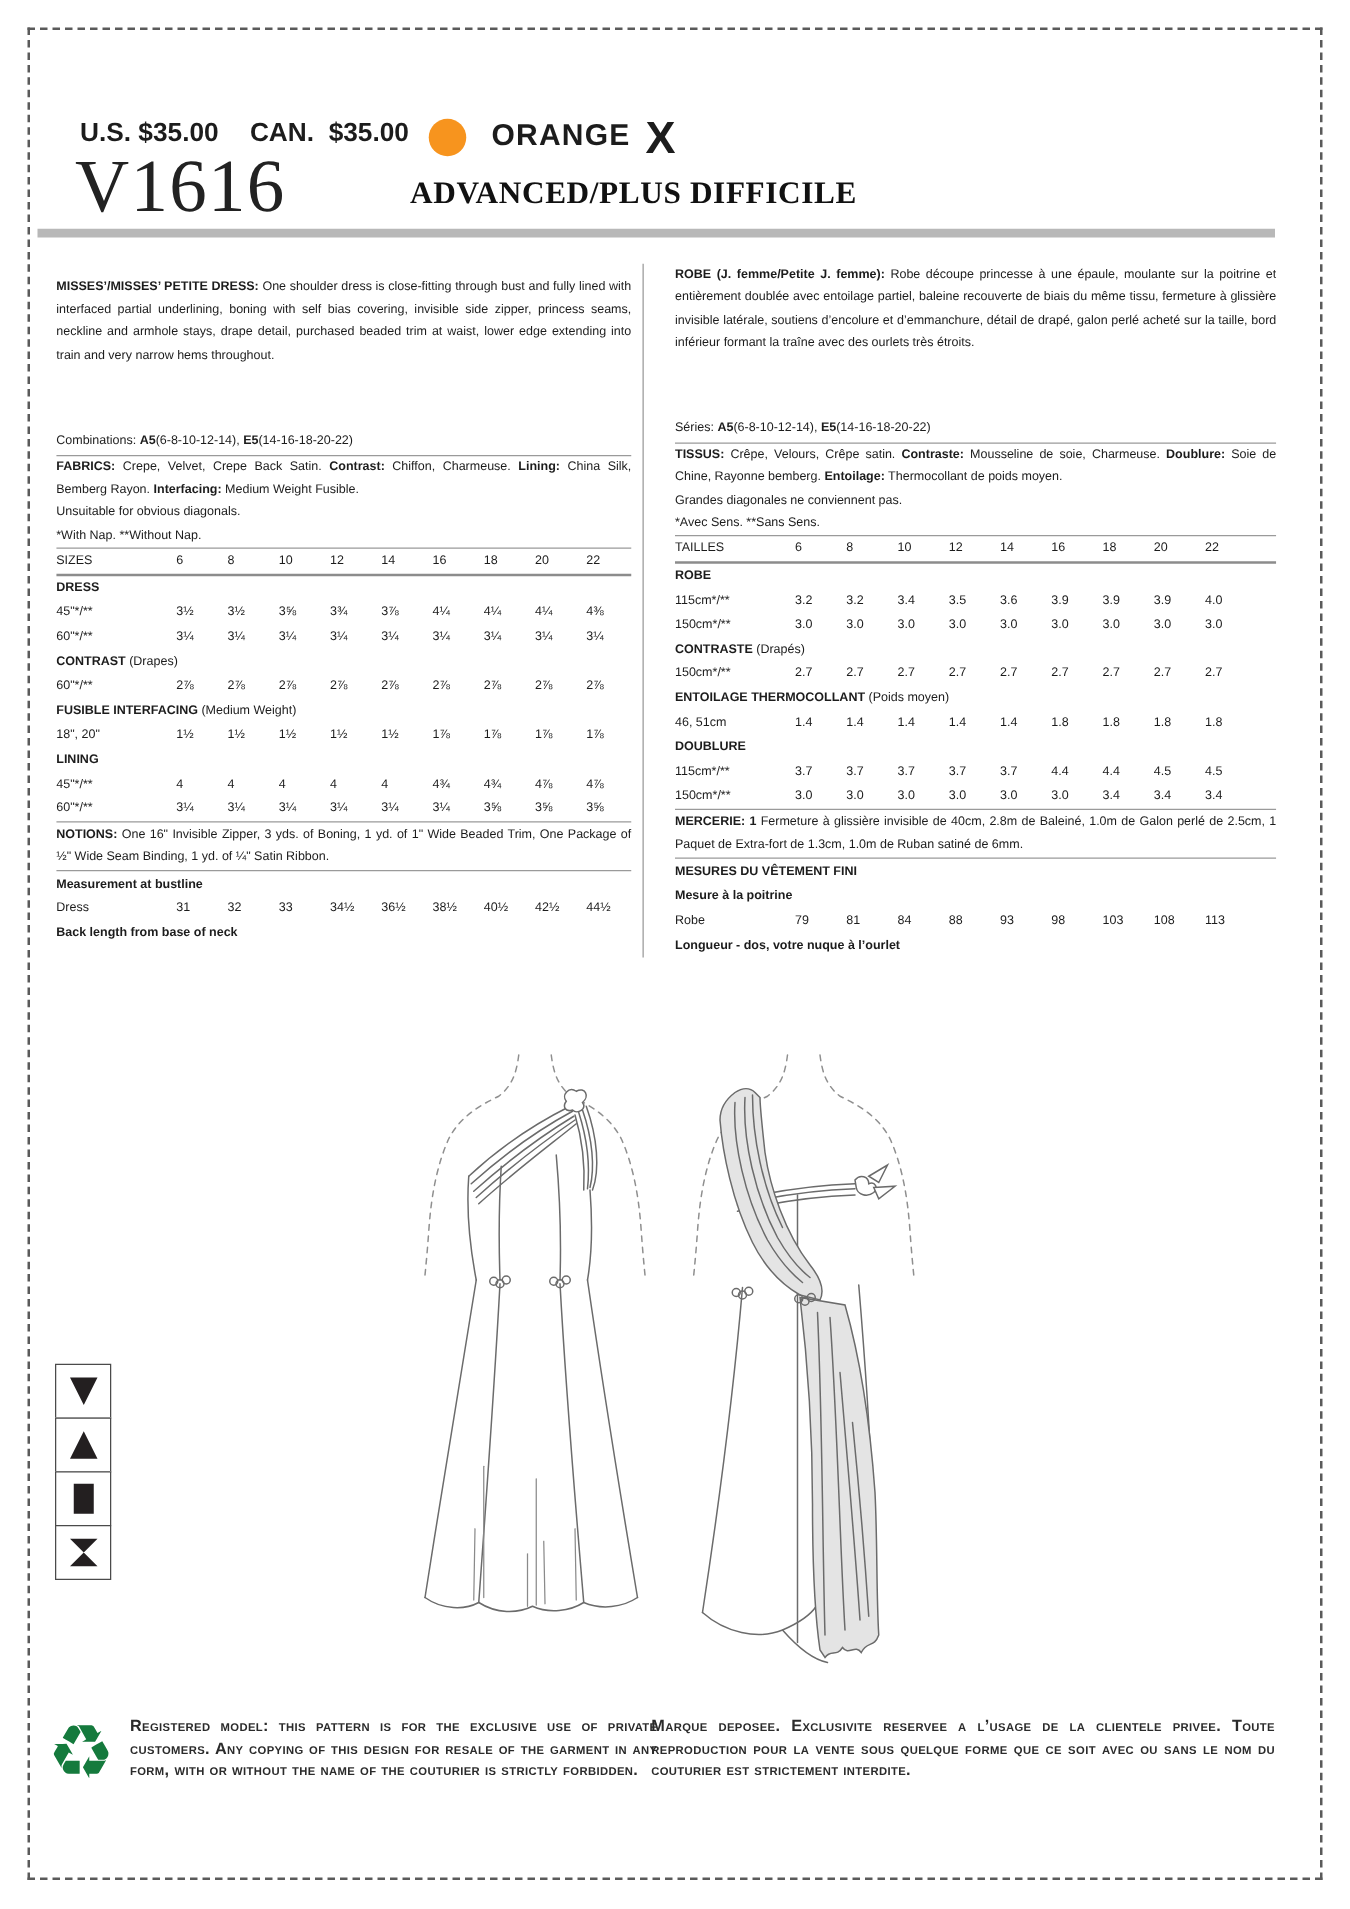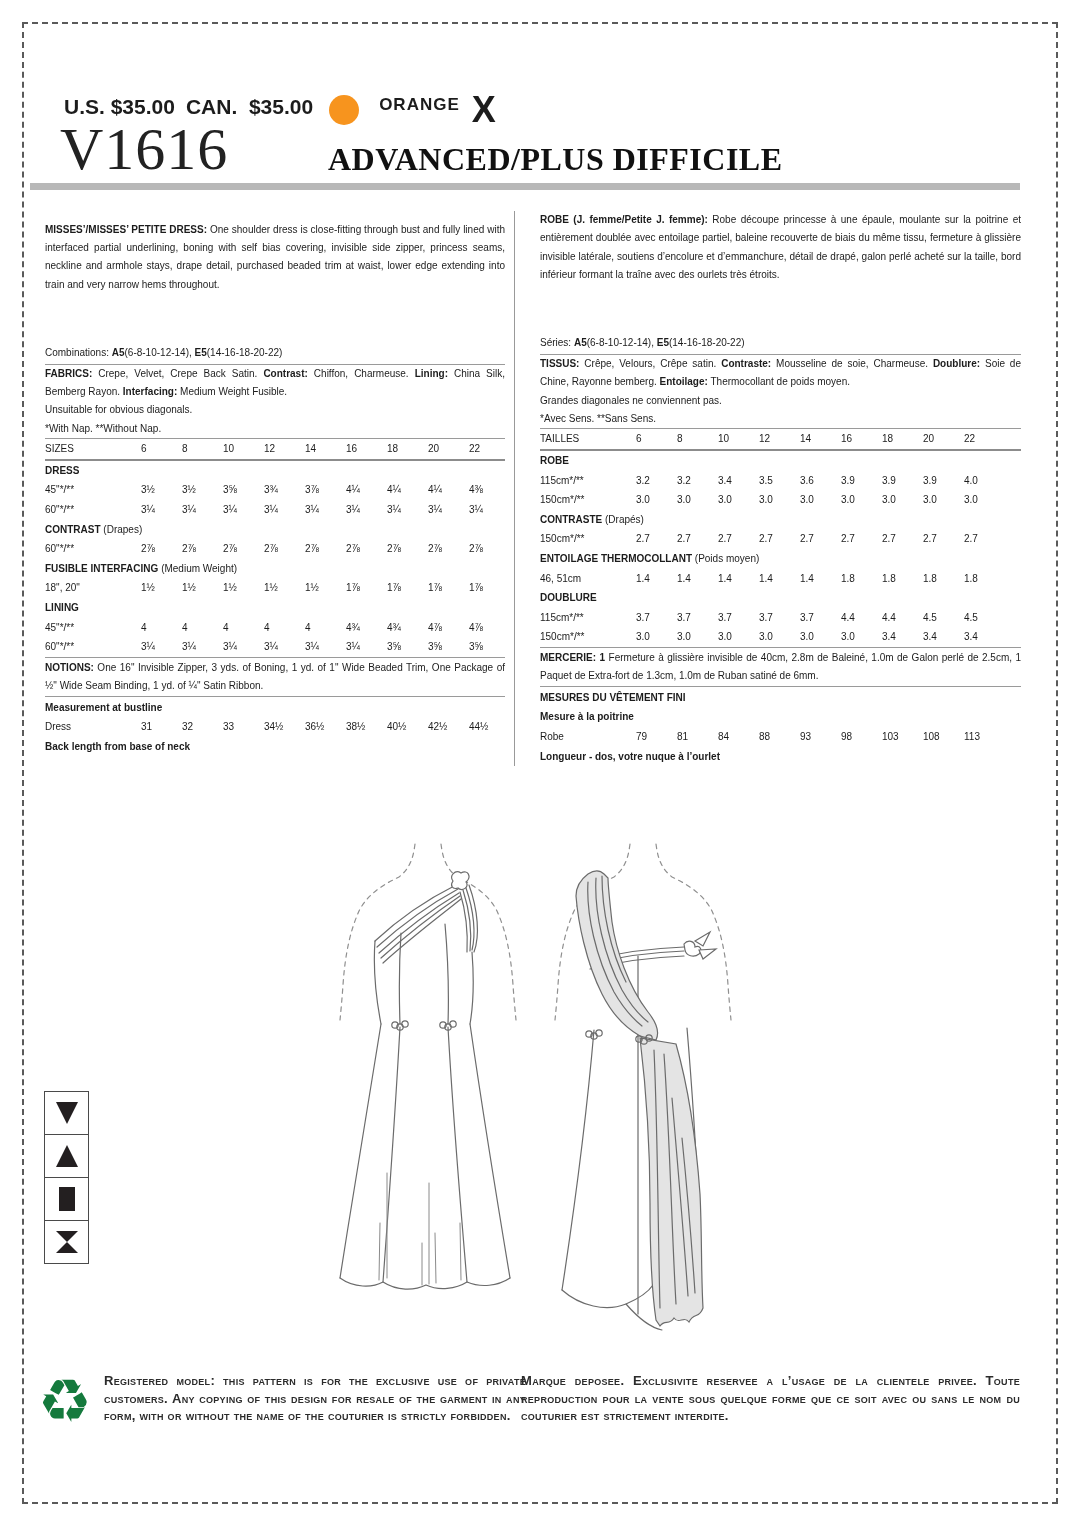--- a/index.html
+++ b/index.html
@@ -9,33 +9,33 @@
     font-family:"Liberation Sans","DejaVu Sans",sans-serif;
     color:#1c1c1c; -webkit-font-smoothing:antialiased;
   }
   .border-frame{
     position:absolute; left:22px; top:22px; width:1036px; height:1482px;
     border:2px dashed #5a5a5a;
   }
   
   .price-row{position:absolute; left:64px; top:95px; display:flex; align-items:flex-start;}
   .price{font-weight:bold; font-size:21px; letter-spacing:0px; white-space:pre;}
-  .price + .price{margin-left:11px;}
+  .price + .price{margin-left:25px;}
   .dot{width:30px; height:30px; border-radius:50%; margin:0 20px 0 16px;}
-  .color-name{font-weight:bold; font-size:17px; letter-spacing:1px;}
+  .color-name{font-weight:bold; font-size:24px; letter-spacing:1px;}
   .size-x{font-weight:bold; font-size:36px; margin-left:12px; line-height:30px;}
   .pnum{
     position:absolute; left:60px; top:118px;
     font-family:"Liberation Serif","DejaVu Serif",serif;
     font-size:60px; line-height:62px; letter-spacing:1px; color:#222;
   }
   .difficulty{
     position:absolute; left:328px; top:141px;
     font-family:"Liberation Serif","DejaVu Serif",serif;
-    font-weight:bold; font-size:32px; letter-spacing:0.5px; color:#111;
+    font-weight:bold; font-size:25px; letter-spacing:0.5px; color:#111;
   }
   .topbar{position:absolute; left:30px; top:183px; width:990px; height:7px;}
   
   .columns{
     position:absolute; left:45px; top:194px; width:976px; height:589px;
     display:flex; font-size:10px; line-height:18.4px; overflow:hidden;align-items:center;
   }
   .col{width:469px;}
   .col-left{padding-right:9px;}
   .col-right{border-left:1px solid #999; padding-left:25px; width:507px;}

